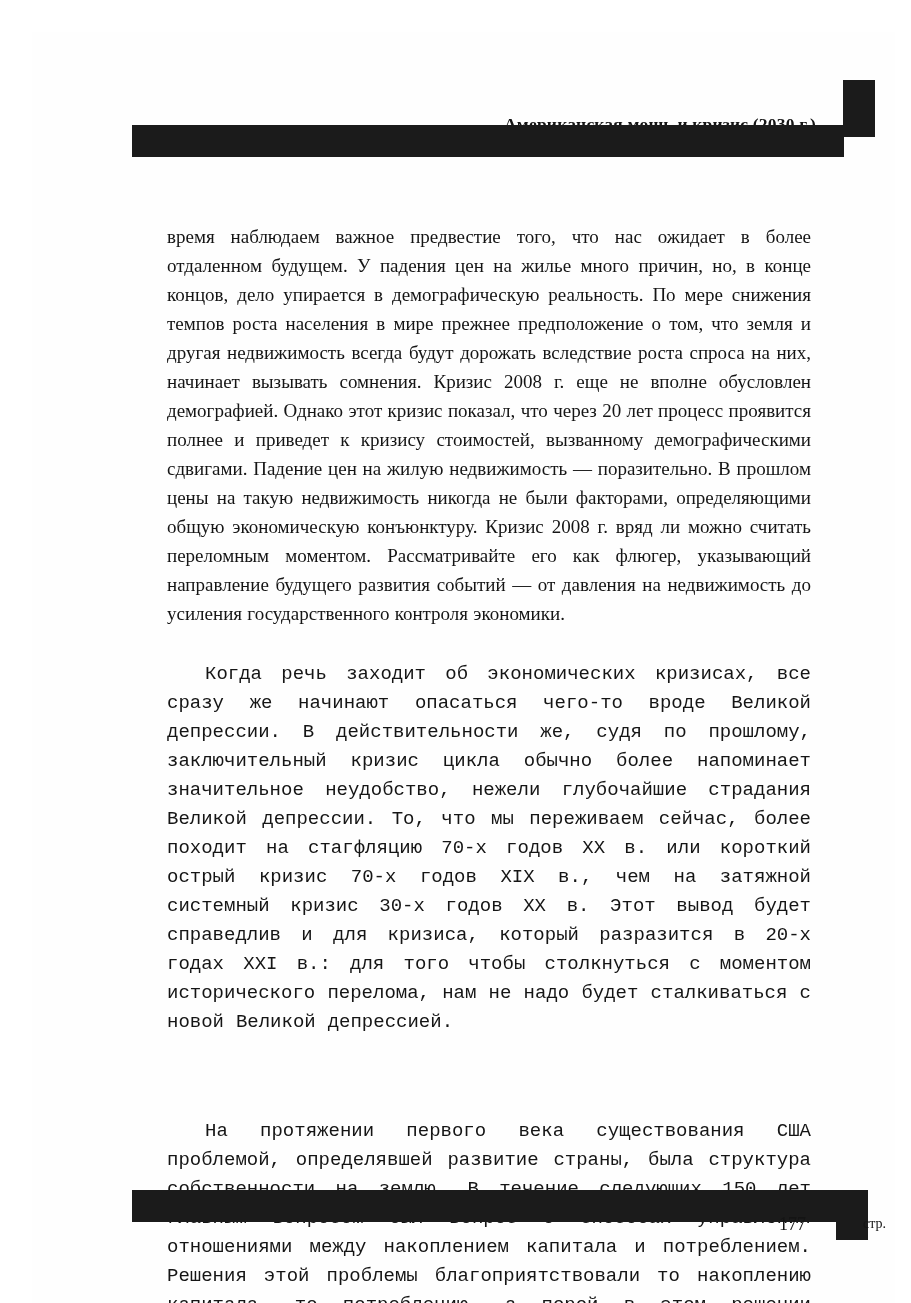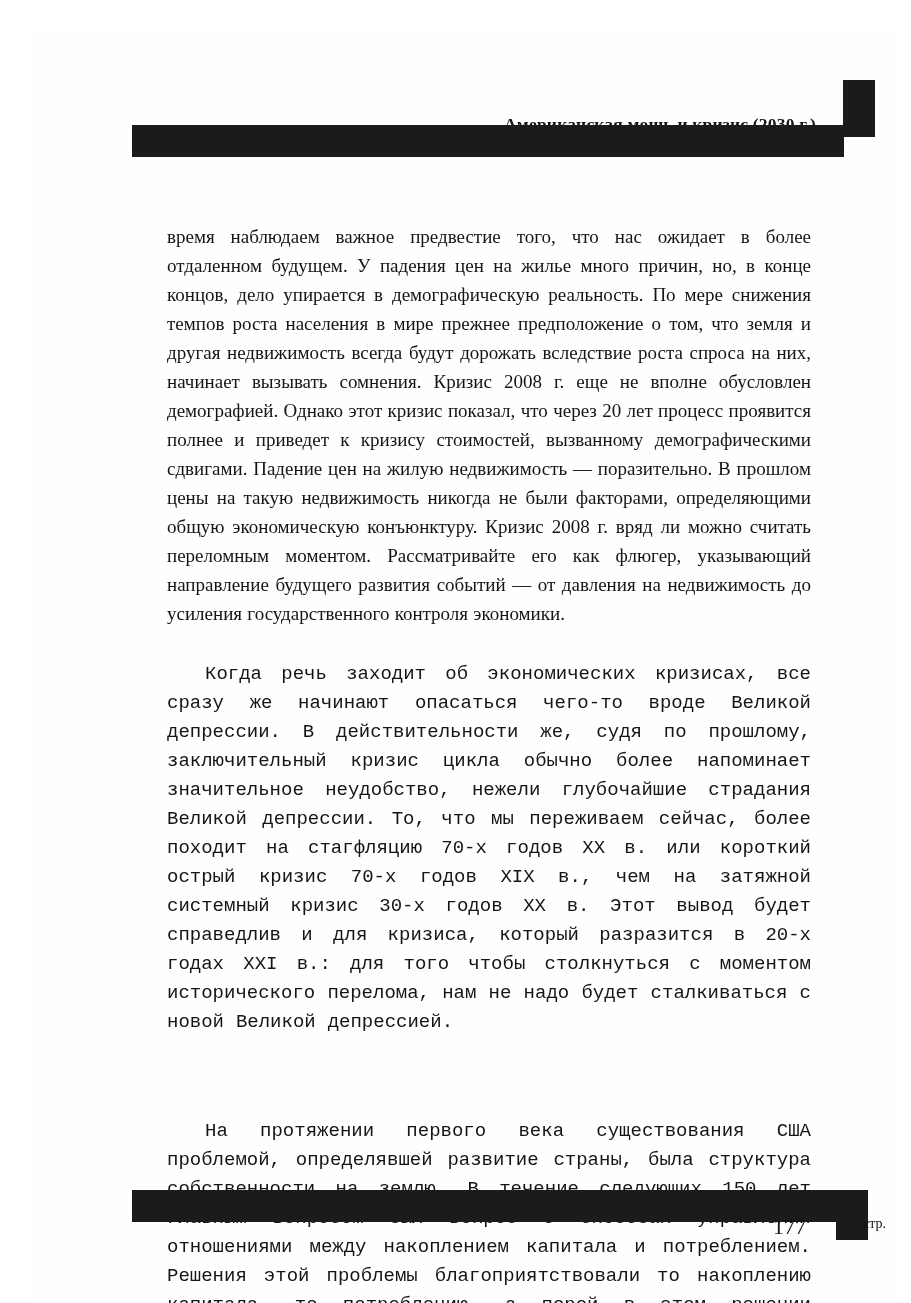--- a/index.html
+++ b/index.html
@@ -74,21 +74,21 @@
     top: 1158px;
     left: 804px;
     width: 3px;
     height: 50px;
     background: #1b1b1b;
   }
   .page-number {
     position: absolute;
     top: 1166px;
     right: 121px;
-    font-size: 22px;
+    font-size: 18px;
     color: #141414;
     margin-left: 44px;
   }
   .page-label {
     position: absolute;
     top: 1168px;
     left: 815px;
     font-size: 14px;
     color: #141414;
     text-align: center;

